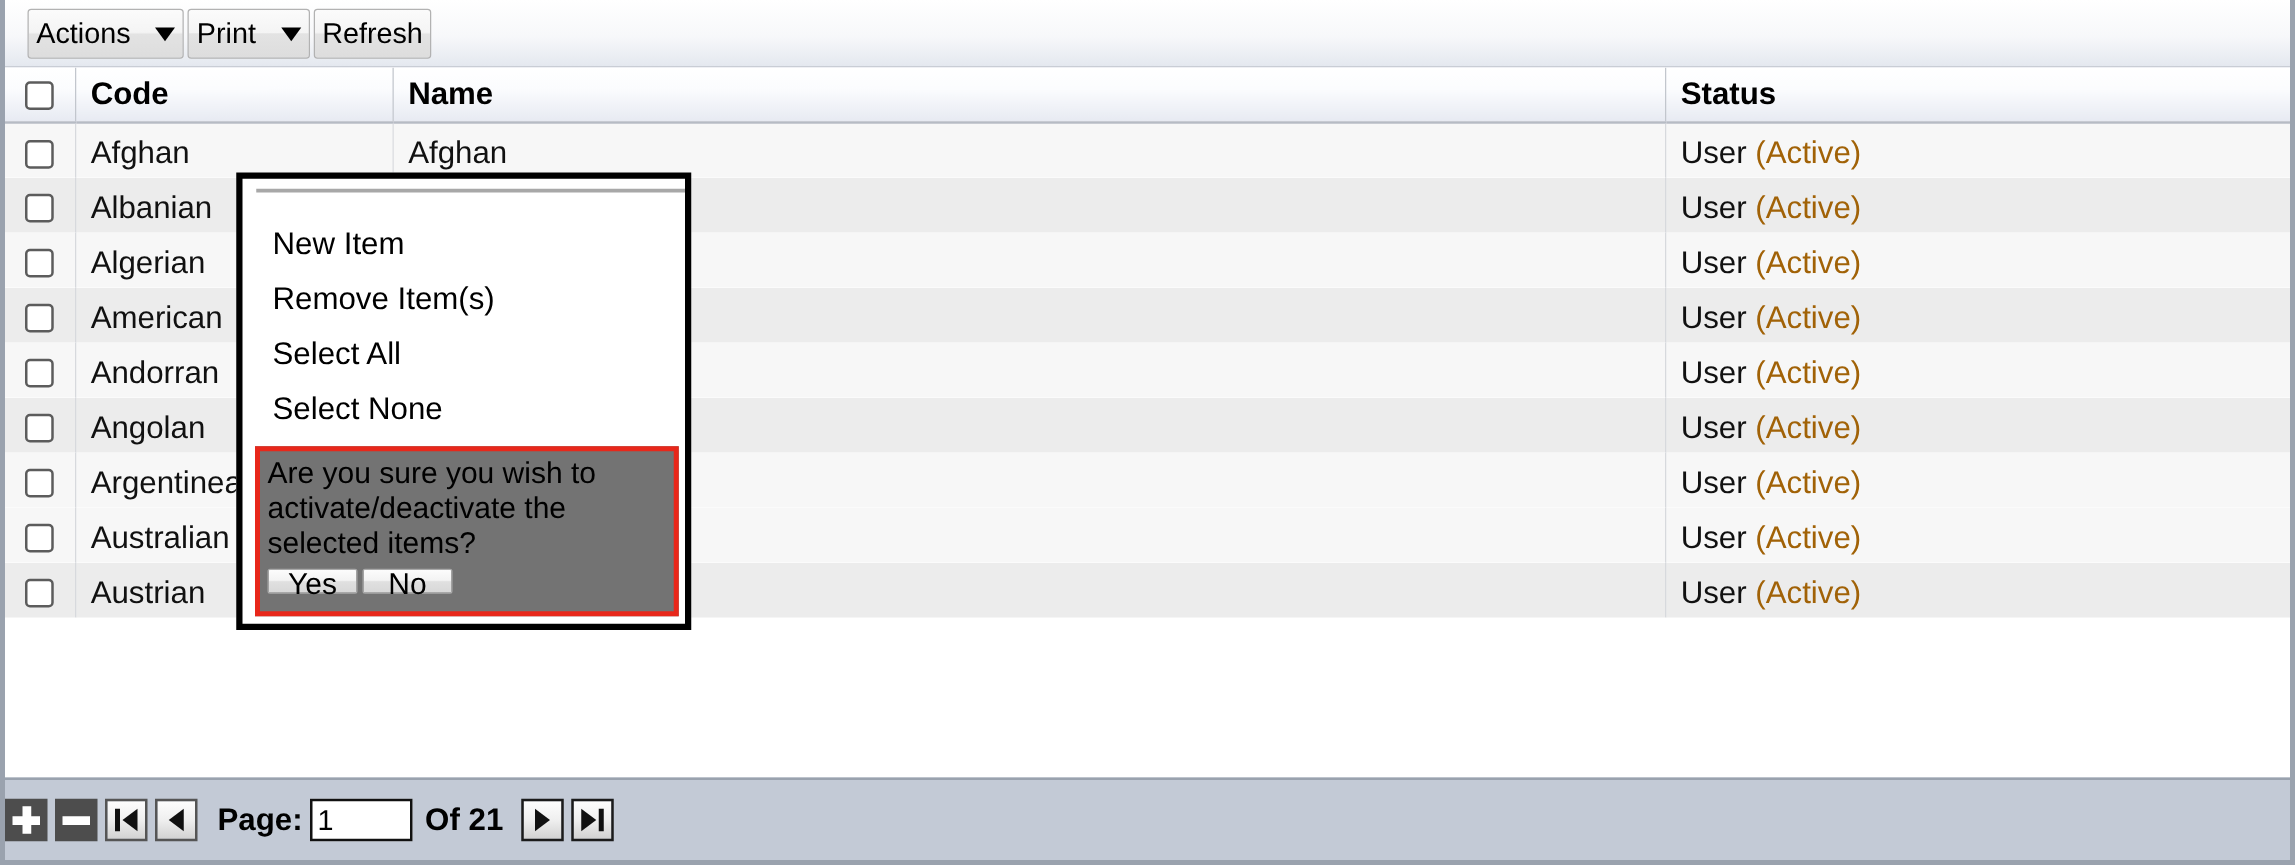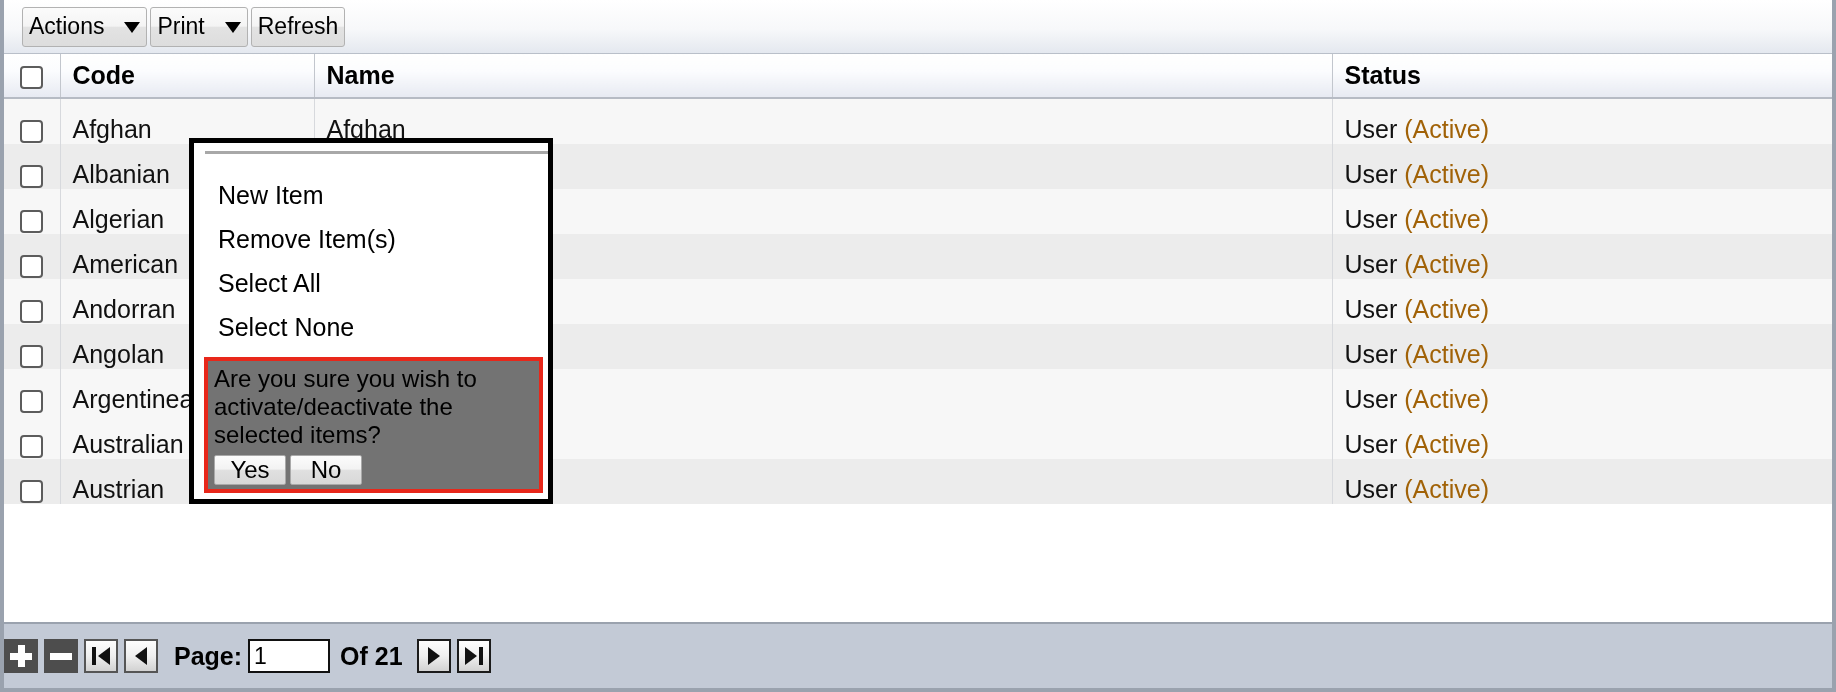--- a/index.html
+++ b/index.html
@@ -100,21 +100,21 @@
     box-sizing: border-box;
   }
   table.datagrid thead th.th-check {
     padding-left: 0;
     text-align: center;
   }
   table.datagrid tbody td {
     height: 44px;
     font-size: 25px;
     color: #111;
-    padding: 16px 0 0 12px;
+    padding: 4px 0 0 12px;
     border-right: 1px solid #d7d9dd;
     box-sizing: border-box;
     white-space: nowrap;
     overflow: hidden;
   }
   table.datagrid tbody td.cell-check {
     padding-left: 0;
     text-align: center;
   }
   table.datagrid tbody tr.odd  td { background: #f7f7f7; }
@@ -275,21 +275,21 @@
     color: #000;
     width: 318px;
   }
   #confirm-buttons {
     margin-top: 6px;
     display: flex;
     gap: 4px;
   }
   .cbtn {
     min-width: 72px;
-    height: 30px;
+    height: 20px;
     box-sizing: border-box;
     font-size: 24px;
     font-family: "Liberation Sans", sans-serif;
     color: #000;
     background: linear-gradient(to bottom, #fcfcfc 0%, #f3f3f3 46%, #e0e0e0 52%, #d8d8d8 100%);
     border: 1px solid #a9a9a9;
     border-radius: 2px;
     cursor: pointer;
     padding: 0 14px;
     line-height: 1;

